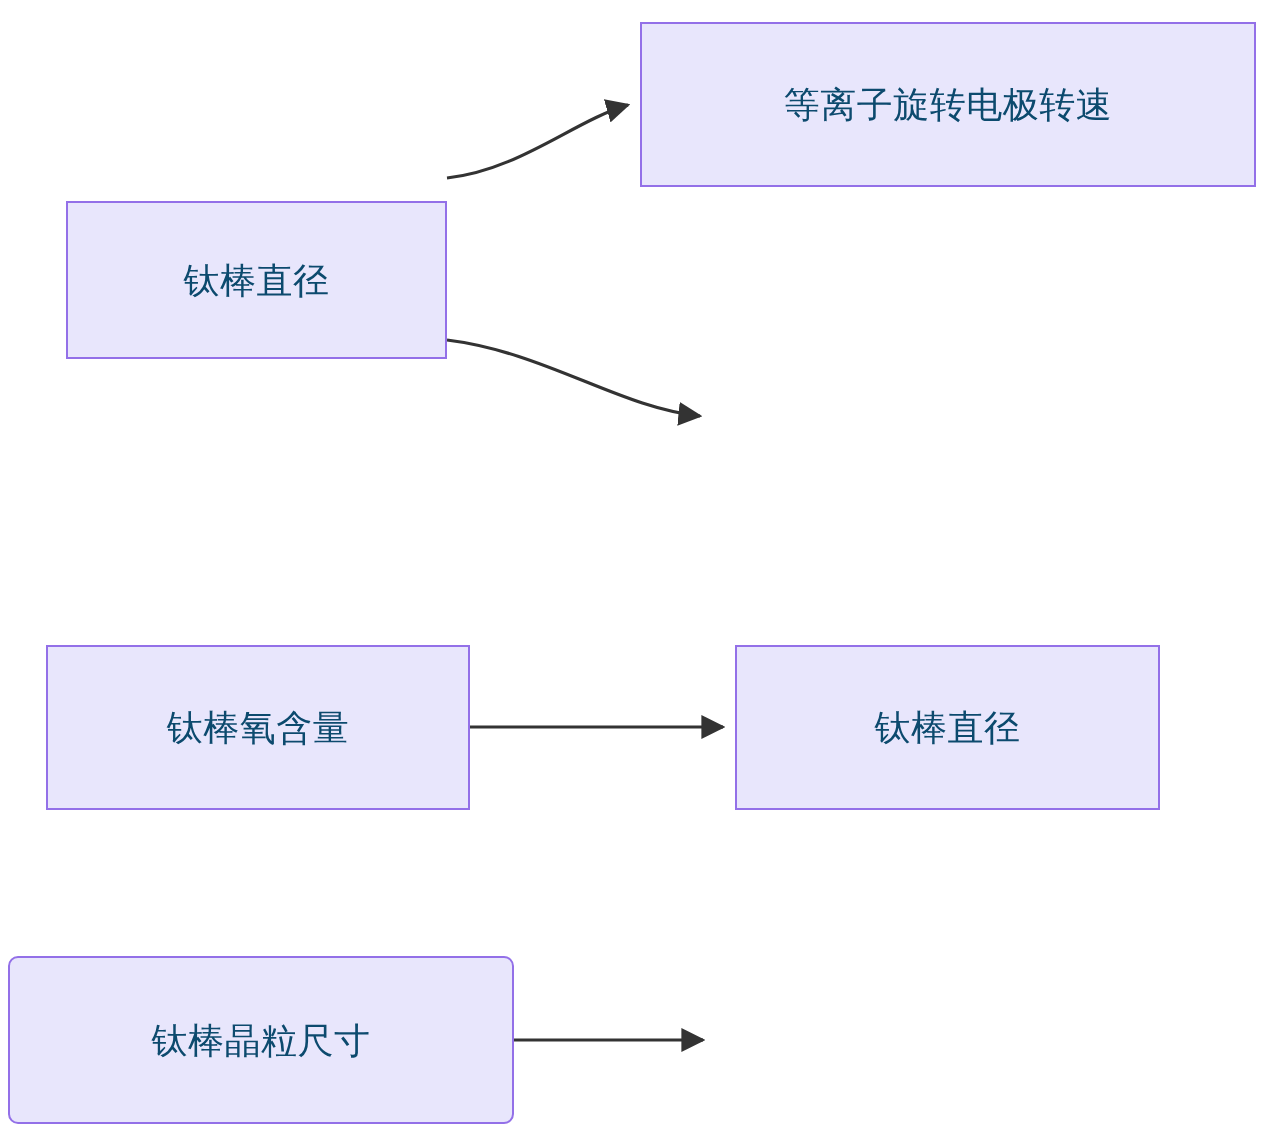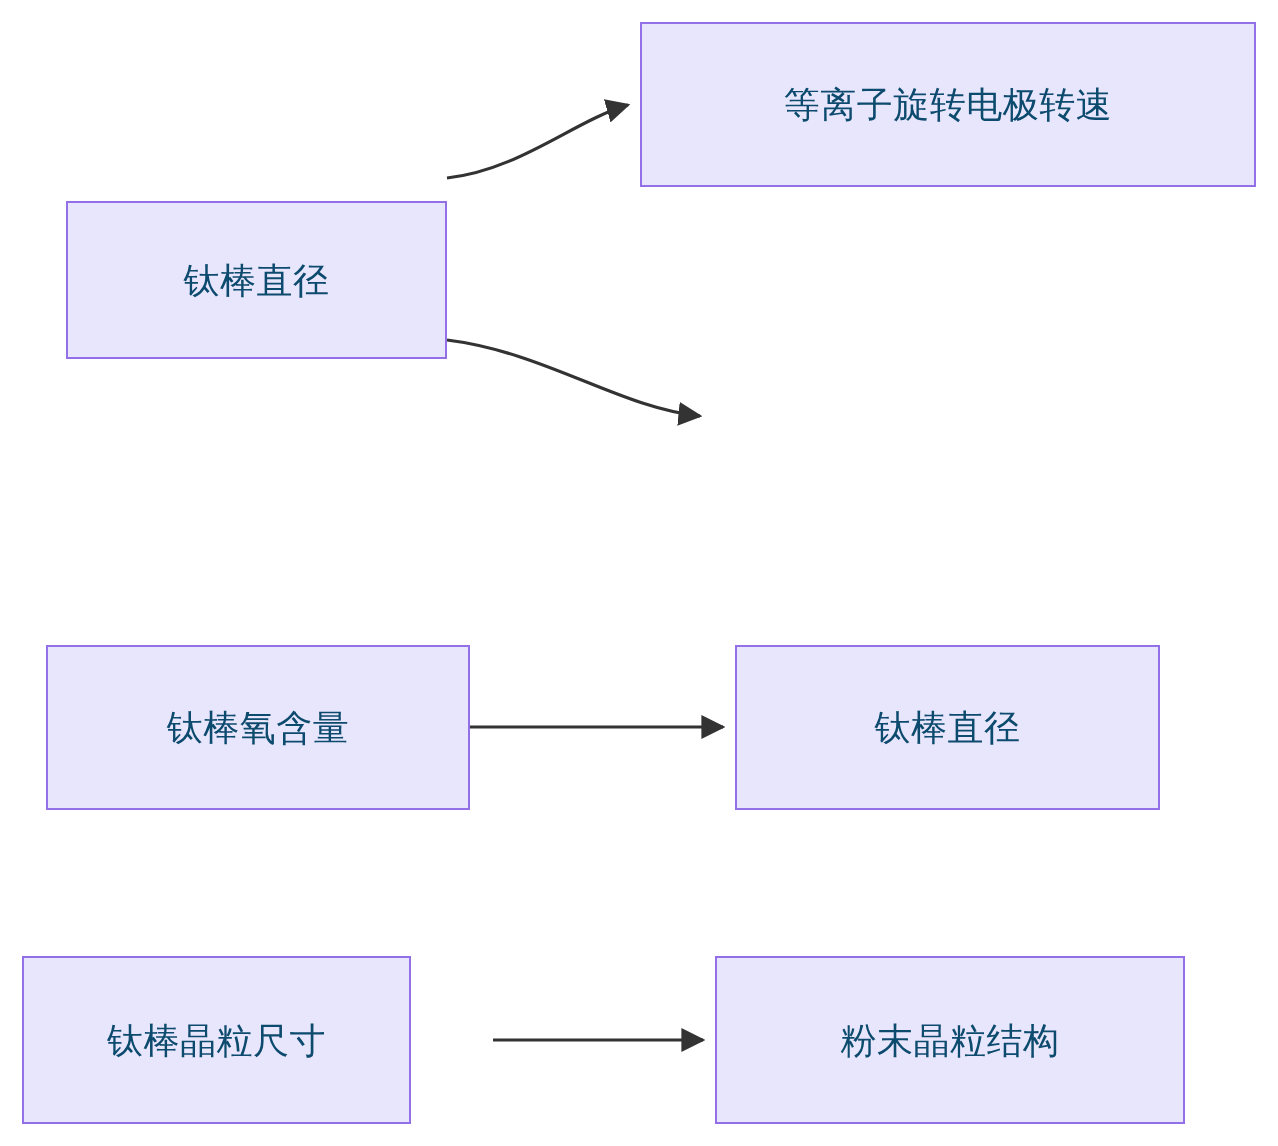--- a/index.html
+++ b/index.html
@@ -41,21 +41,21 @@
     line-height: 1.25;
     letter-spacing: 0.5px;
     white-space: nowrap;
   }
   
   .n-rod-diameter      { left: 66px;  top: 180px; width: 381px; height: 158px; margin-top: 21px; }
   .n-plasma-speed      { left: 640px; top: 22px;  width: 616px; height: 165px; }
   .n-melt-rate         { left: 712px; top: 334px; width: 472px; height: 163px; }
   .n-rod-oxygen        { left: 46px;  top: 645px; width: 424px; height: 165px; justify-content: center; }
   .n-powder-oxygen     { left: 735px; top: 645px; width: 425px; height: 165px; }
-  .n-rod-grain         { left: 22px;  top: 956px; width: 389px; height: 168px; }
+  .n-rod-grain         { left: 8px;  top: 956px; width: 506px; height: 168px; border-radius: 10px; }
   .n-powder-grain      { left: 715px; top: 956px; width: 470px; height: 168px; }
 </style>
 </head>
 <body>
 
 <div id="canvas">
 
   <svg id="edge-layer" viewBox="0 0 1278 1146" xmlns="http://www.w3.org/2000/svg">
     <defs>
       <marker id="arrow" viewBox="0 0 10 10" refX="9" refY="5" markerWidth="7.5" markerHeight="7.5" orient="auto-start-reverse">
@@ -86,17 +86,14 @@
   </div>
 
   <div class="node n-powder-oxygen">
     <span class="node-label">钛棒直径</span>
   </div>
 
   <div class="node n-rod-grain">
     <span class="node-label">钛棒晶粒尺寸</span>
   </div>
 
-  <div class="node n-powder-grain">
-    <span class="node-label">粉末晶粒结构</span>
-  </div>
 
 </div>
 
 </body></html>

